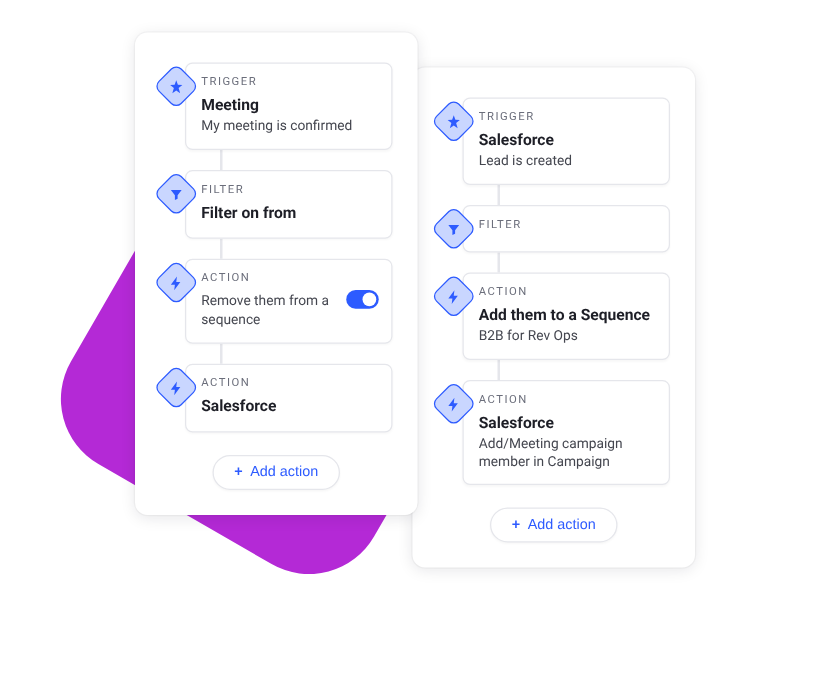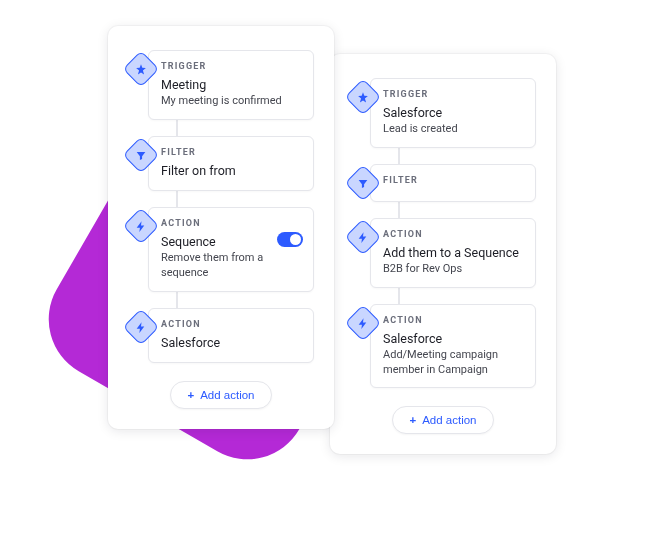--- a/index.html
+++ b/index.html
@@ -51,28 +51,28 @@
     border: 1px solid #E5E6EB;
     border-radius: 6px;
     padding: 10px 12px 10px 12px;
     margin-left: 20px;
     box-shadow: 0 1px 2px rgba(0,0,0,0.03);
     position: relative;
   }
   .step-label {
     font-size: 9px;
     letter-spacing: 1.2px;
-    font-weight: 700;
+    font-weight: 400;
     color: #6B6E7B;
     text-transform: uppercase;
     margin-bottom: 6px;
   }
   .step-title {
     font-size: 12.5px;
-    font-weight: 400;
+    font-weight: 700;
     color: #1D1E26;
     margin-bottom: 2px;
   }
   .step-sub {
     font-size: 11px;
     color: #44464F;
     line-height: 1.35;
   }
   .icon-diamond {
     position: absolute;
@@ -179,21 +179,20 @@
   <div class="connector"></div>
 
   <div class="step">
     <div class="icon-diamond">
       <svg viewBox="0 0 24 24">
           <path d="M13 2L4 14h6l-1 8 9-12h-6l1-8z"></path>
         </svg>
     </div>
     <div class="step-body">
       <div class="step-label">ACTION</div>
-      <div class="step-title">Sequence</div>
       <div class="step-sub">Remove them from a sequence</div>
       <div class="toggle"></div>
     </div>
   </div>
   <div class="connector"></div>
 
   <div class="step">
     <div class="icon-diamond">
       <svg viewBox="0 0 24 24">
           <path d="M13 2L4 14h6l-1 8 9-12h-6l1-8z"></path>

